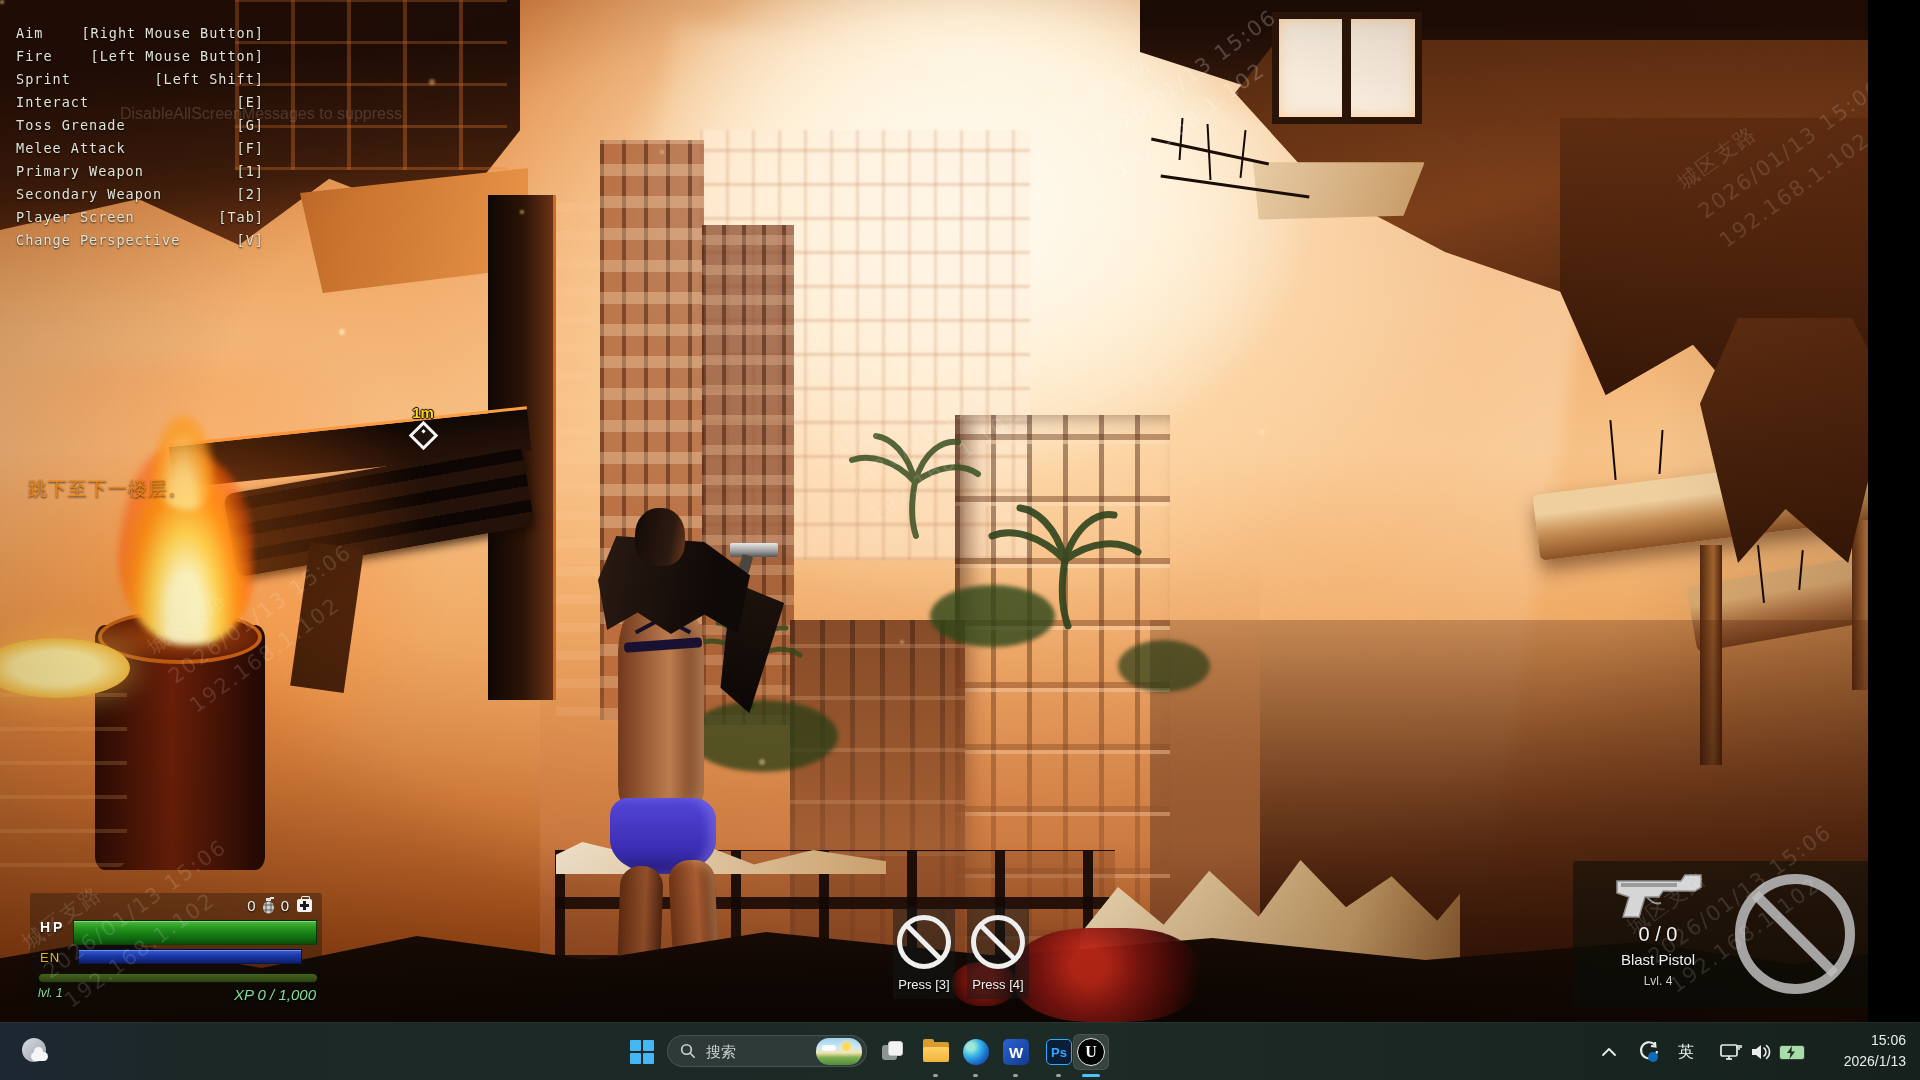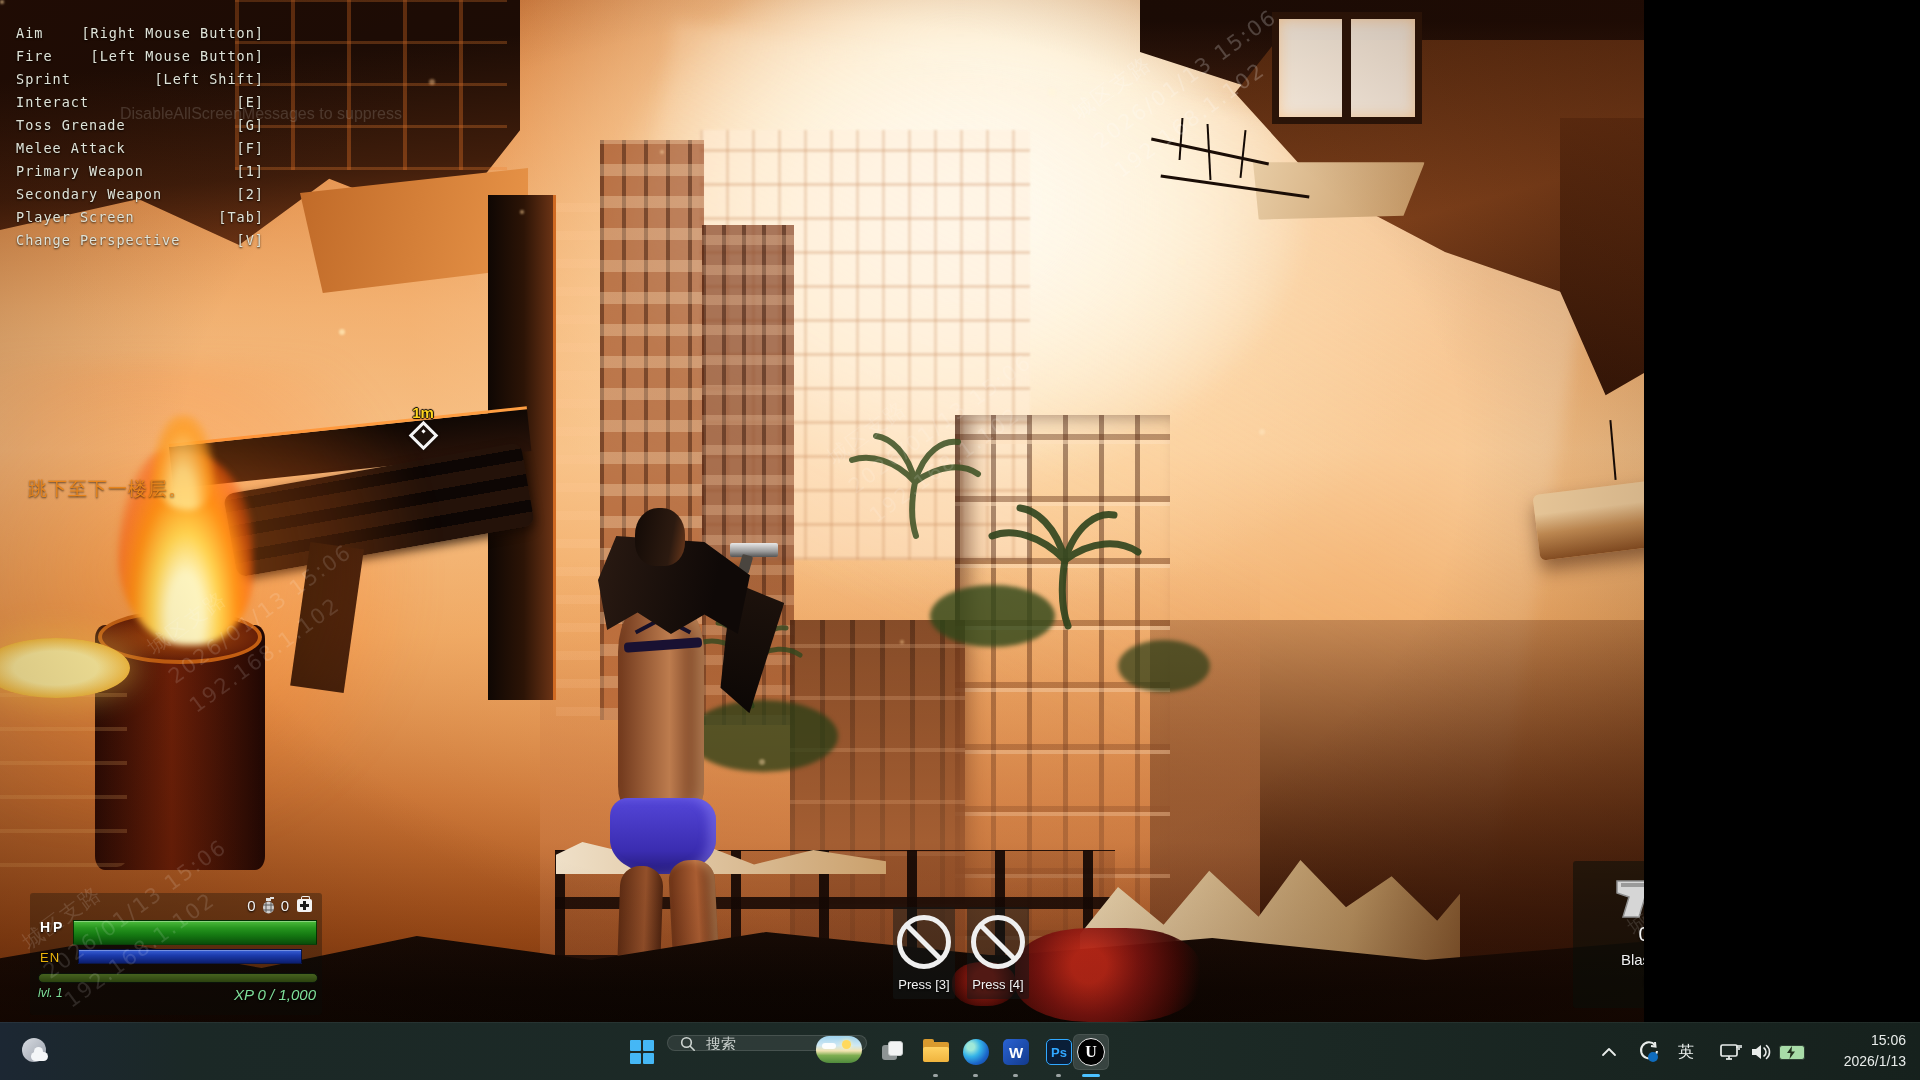--- a/index.html
+++ b/index.html
@@ -1,21 +1,21 @@
 <!DOCTYPE html>
 <html><head>
 <meta charset="utf-8">
 <style>
   html,body{margin:0;padding:0;background:#000;}
   body{width:1920px;height:1080px;overflow:hidden;font-family:"Liberation Sans",sans-serif;}
   .stage{position:relative;width:1920px;height:1080px;overflow:hidden;background:#000;}
   .a{position:absolute;}
 
   
-  .game{position:absolute;left:0;top:0;width:1644px;height:1022px;overflow:hidden;}
+  .game{position:absolute;left:0;top:0;width:1868px;height:1022px;overflow:hidden;}
   .sky{inset:0;z-index:1;background:
     radial-gradient(ellipse 520px 420px at 980px 190px, rgba(255,255,252,.98) 0%, rgba(255,242,216,.9) 35%, rgba(255,224,178,.45) 65%, rgba(255,224,178,0) 100%),
     radial-gradient(ellipse 1200px 900px at 950px 300px, rgba(255,216,170,.75) 0%, rgba(248,180,115,.45) 45%, rgba(248,180,115,0) 75%),
     linear-gradient(180deg,#b85a1e 0%,#d97f3a 14%,#efae6e 30%,#f6c890 44%,#eca55e 62%,#c97334 78%,#9c4a16 92%,#7c350c 100%);}
   .glare{left:620px;top:-60px;width:680px;height:540px;border-radius:50%;z-index:2;filter:blur(12px);
     background:radial-gradient(ellipse at center,rgba(255,255,250,.95) 0%,rgba(255,248,230,.6) 45%,rgba(255,240,215,0) 75%);}
   .lightbeam{left:610px;top:90px;width:940px;height:760px;z-index:3;transform:rotate(9deg);filter:blur(8px);
     background:linear-gradient(200deg,rgba(255,244,224,.45) 0%,rgba(255,224,185,.14) 45%,rgba(255,224,185,0) 72%);}
   .farblock{left:700px;top:130px;width:330px;height:430px;z-index:4;filter:blur(1px);opacity:.9;background-color:rgba(255,238,218,.5);
     background-image:repeating-linear-gradient(0deg,rgba(200,140,95,.35) 0 3px,transparent 3px 34px),repeating-linear-gradient(90deg,rgba(200,140,95,.3) 0 3px,transparent 3px 26px);}
@@ -175,22 +175,22 @@
     line-height:36px;white-space:nowrap;font-family:"DejaVu Sans",sans-serif;}
   .wm.bright{color:rgba(255,255,255,.22);}
 
   
   .taskbar{position:absolute;left:0;bottom:0;width:1920px;height:58px;z-index:100;
     background:linear-gradient(90deg,#1c2733 0%,#1b2826 10%,#1d2b27 55%,#16211d 100%);border-top:1px solid rgba(255,255,255,.05);box-sizing:border-box;}
   .tb-btn{position:absolute;top:11px;width:36px;height:36px;border-radius:6px;display:flex;align-items:center;justify-content:center;}
   .tb-btn.active{background:rgba(255,255,255,.12);border:1px solid rgba(255,255,255,.08);box-sizing:border-box;}
   .startlogo{display:grid;grid-template-columns:11px 11px;grid-template-rows:11px 11px;gap:2px;}
   .startlogo span{background:#45b7f5;border-radius:1px;}
-  .search-pill{position:absolute;left:667px;top:12px;width:200px;height:16px;border-radius:17px;background:rgba(255,255,255,.08);
-    border:1px solid rgba(255,255,255,.12);box-sizing:border-box;display:flex;padding:0 4px 0 12px;}
+  .search-pill{position:absolute;left:667px;top:12px;width:200px;height:32px;border-radius:17px;background:rgba(255,255,255,.08);
+    border:1px solid rgba(255,255,255,.12);box-sizing:border-box;display:flex;align-items:center;padding:0 4px 0 12px;}
   .search-pill input{flex:1;background:transparent;border:none;outline:none;color:#e6eae8;font-size:15px;font-family:"Liberation Sans",sans-serif;min-width:0;}
   .search-pill input::placeholder{color:#c9cfcc;opacity:1;}
   .search-thumb{width:46px;height:27px;border-radius:13px;flex:0 0 auto;overflow:hidden;position:relative;
     background:linear-gradient(180deg,#9fd3ee 0%,#cfe8f4 35%,#f2e3b0 55%,#7fae52 72%,#4f8a3c 100%);}
   .search-thumb::before{content:"";position:absolute;left:26px;top:4px;width:9px;height:9px;border-radius:50%;background:#ffd95e;box-shadow:0 0 5px #fff3b0;}
   .search-thumb::after{content:"";position:absolute;left:6px;top:7px;width:14px;height:6px;border-radius:4px;background:rgba(255,255,255,.9);}
   .taskview{position:relative;width:22px;height:22px;}
   .taskview .b1{position:absolute;left:0;top:4px;width:15px;height:15px;border-radius:3px;background:#8d9494;}
   .taskview .b2{position:absolute;left:6px;top:0;width:15px;height:15px;border-radius:3px;background:#f2f4f4;border:1px solid #c8cccc;box-sizing:border-box;}
   .folder{position:relative;width:26px;height:20px;}

